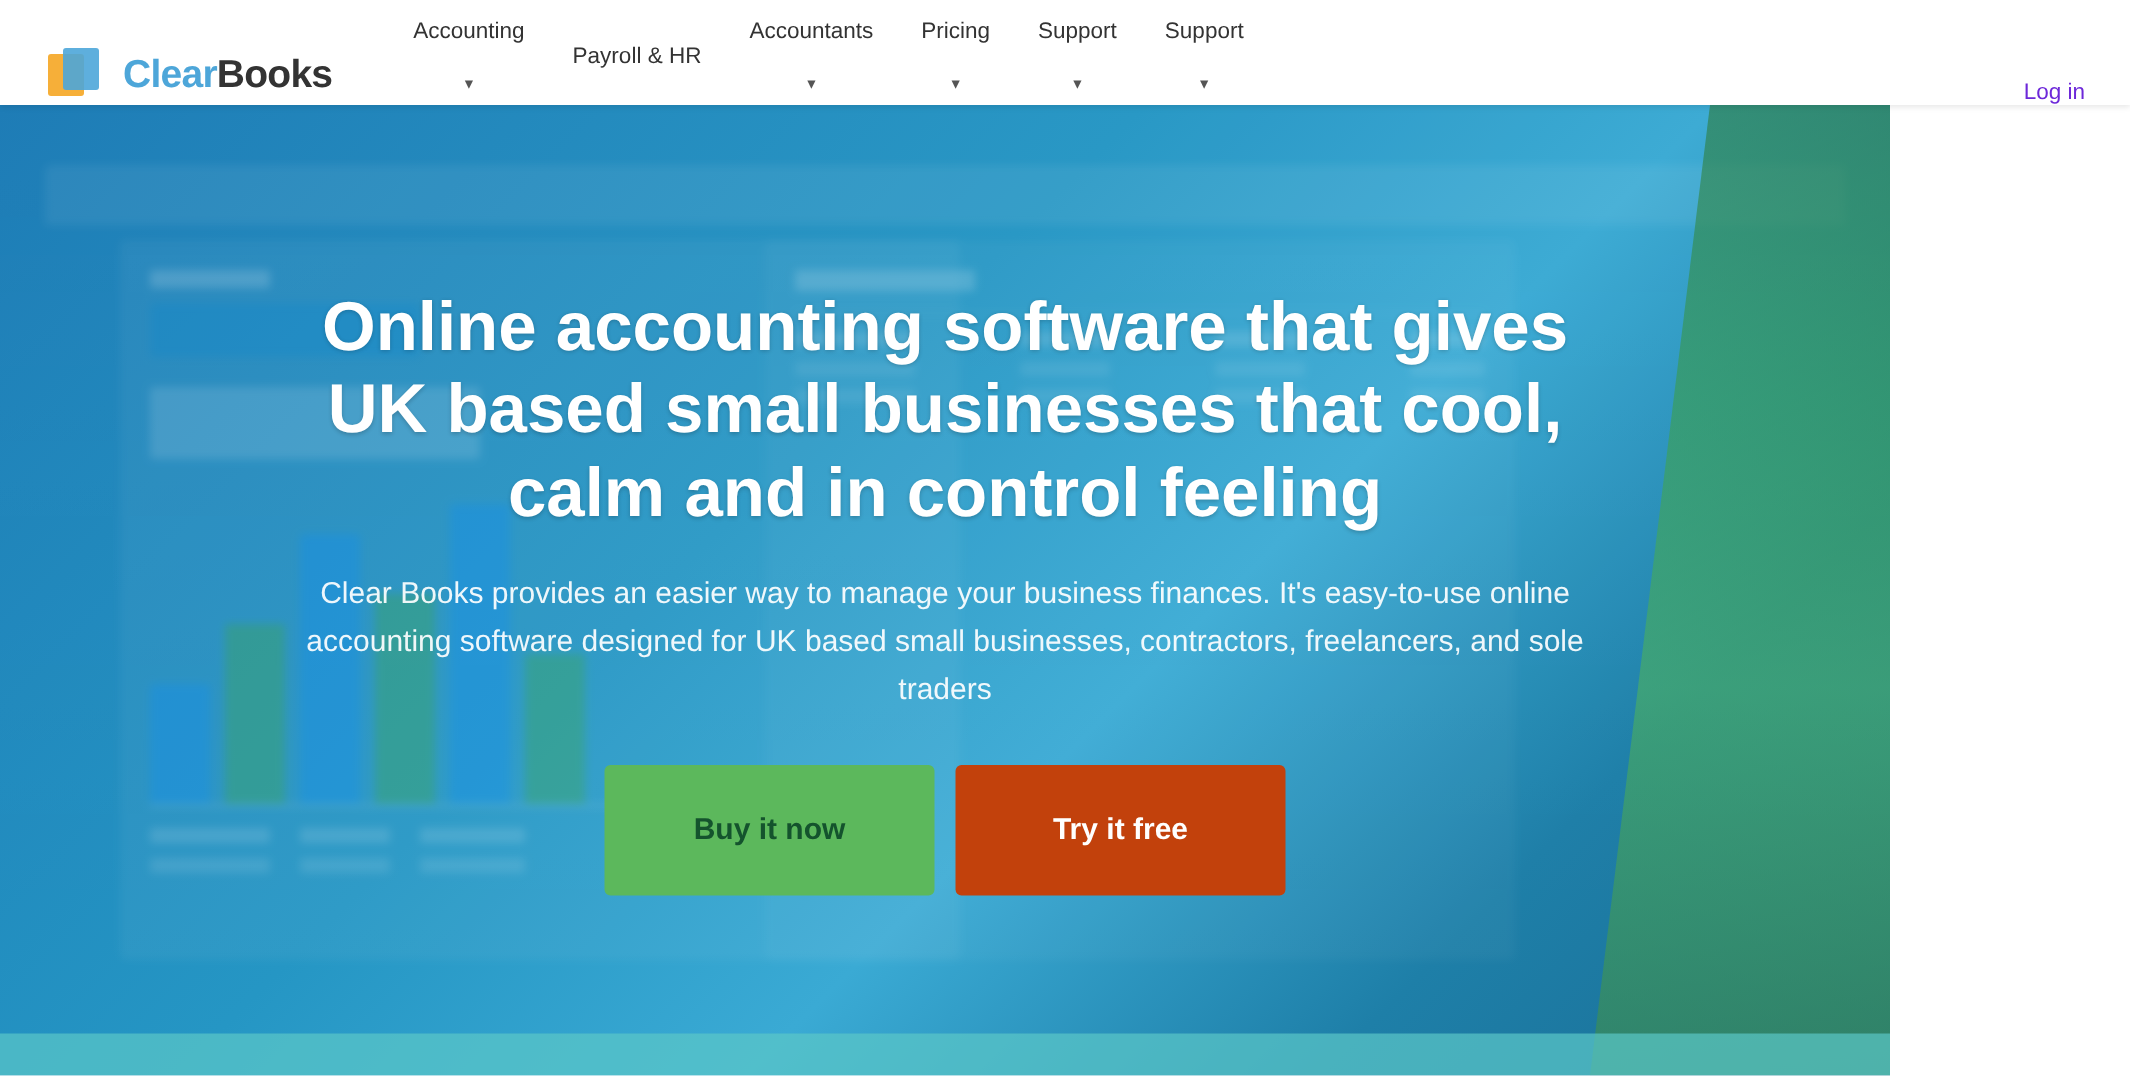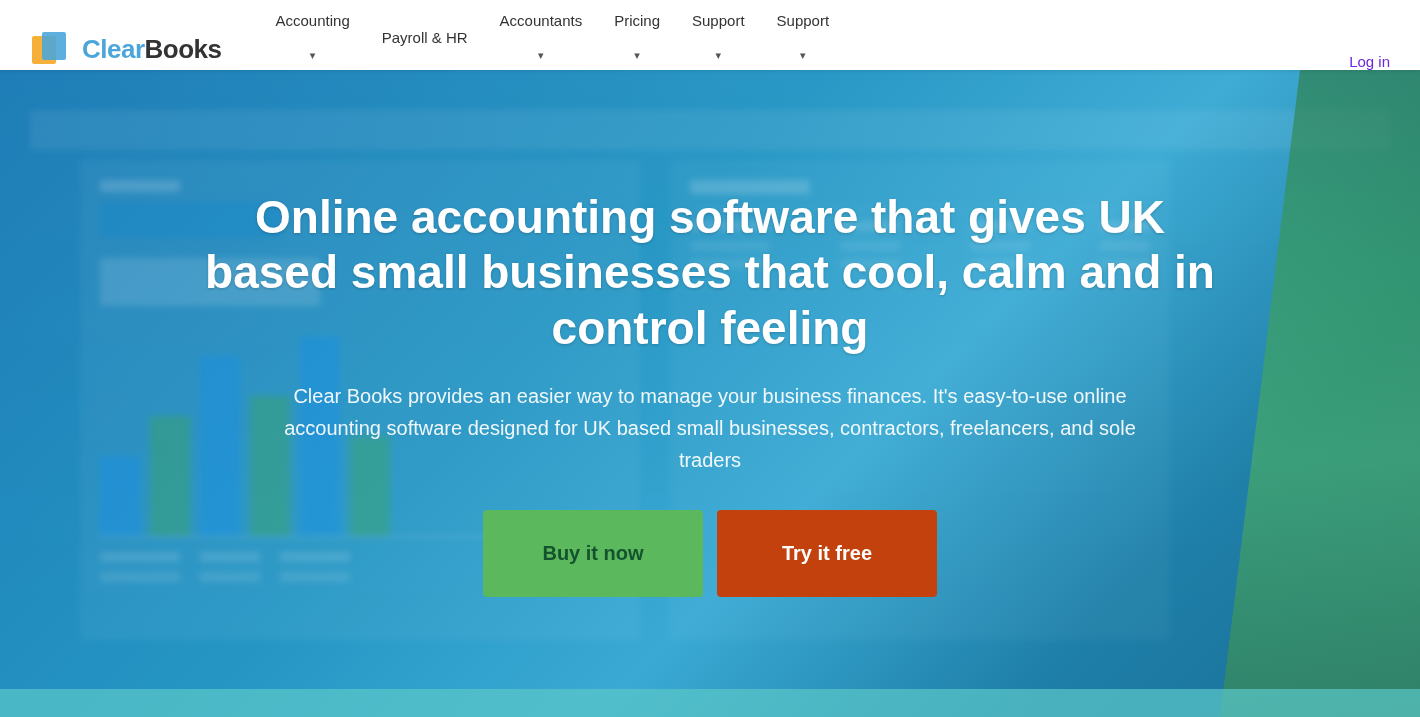--- a/index.html
+++ b/index.html
@@ -75,21 +75,21 @@
       font-size: 16px;
       font-weight: bold;
       border-radius: 4px;
       cursor: pointer;
       white-space: nowrap;
     }
 
     
     .hero {
       position: relative;
-      width: 1420px;
+      width: 1260px;
       height: 647px;
       overflow: hidden;
     }
     .hero-bg {
       position: absolute;
       inset: 0;
       background: linear-gradient(135deg, #1a7ab5 0%, #2596c4 40%, #3aaad4 60%, #1e7fa8 80%, #1a6e96 100%);
     }
     
     .hero-dashboard {

